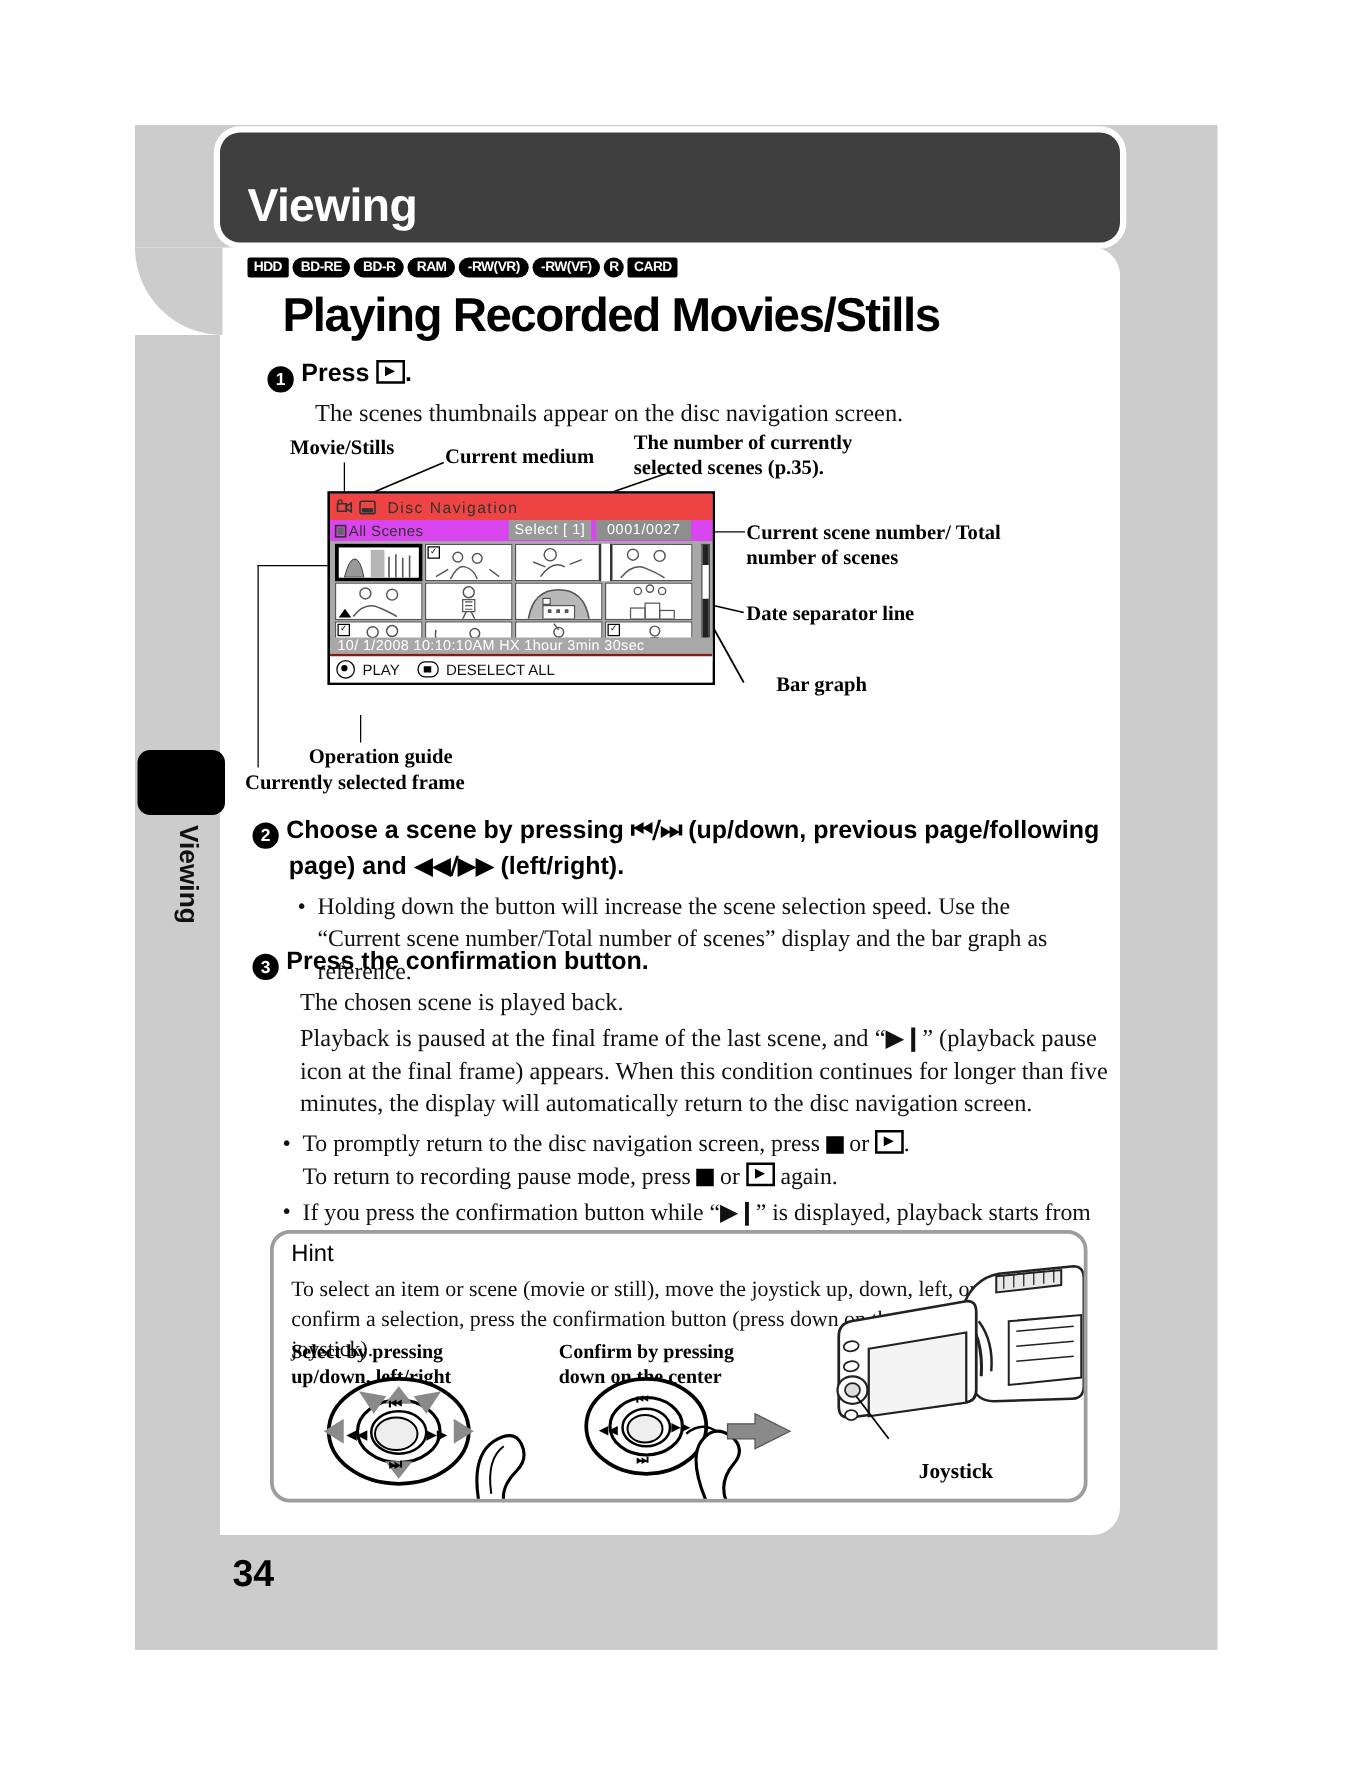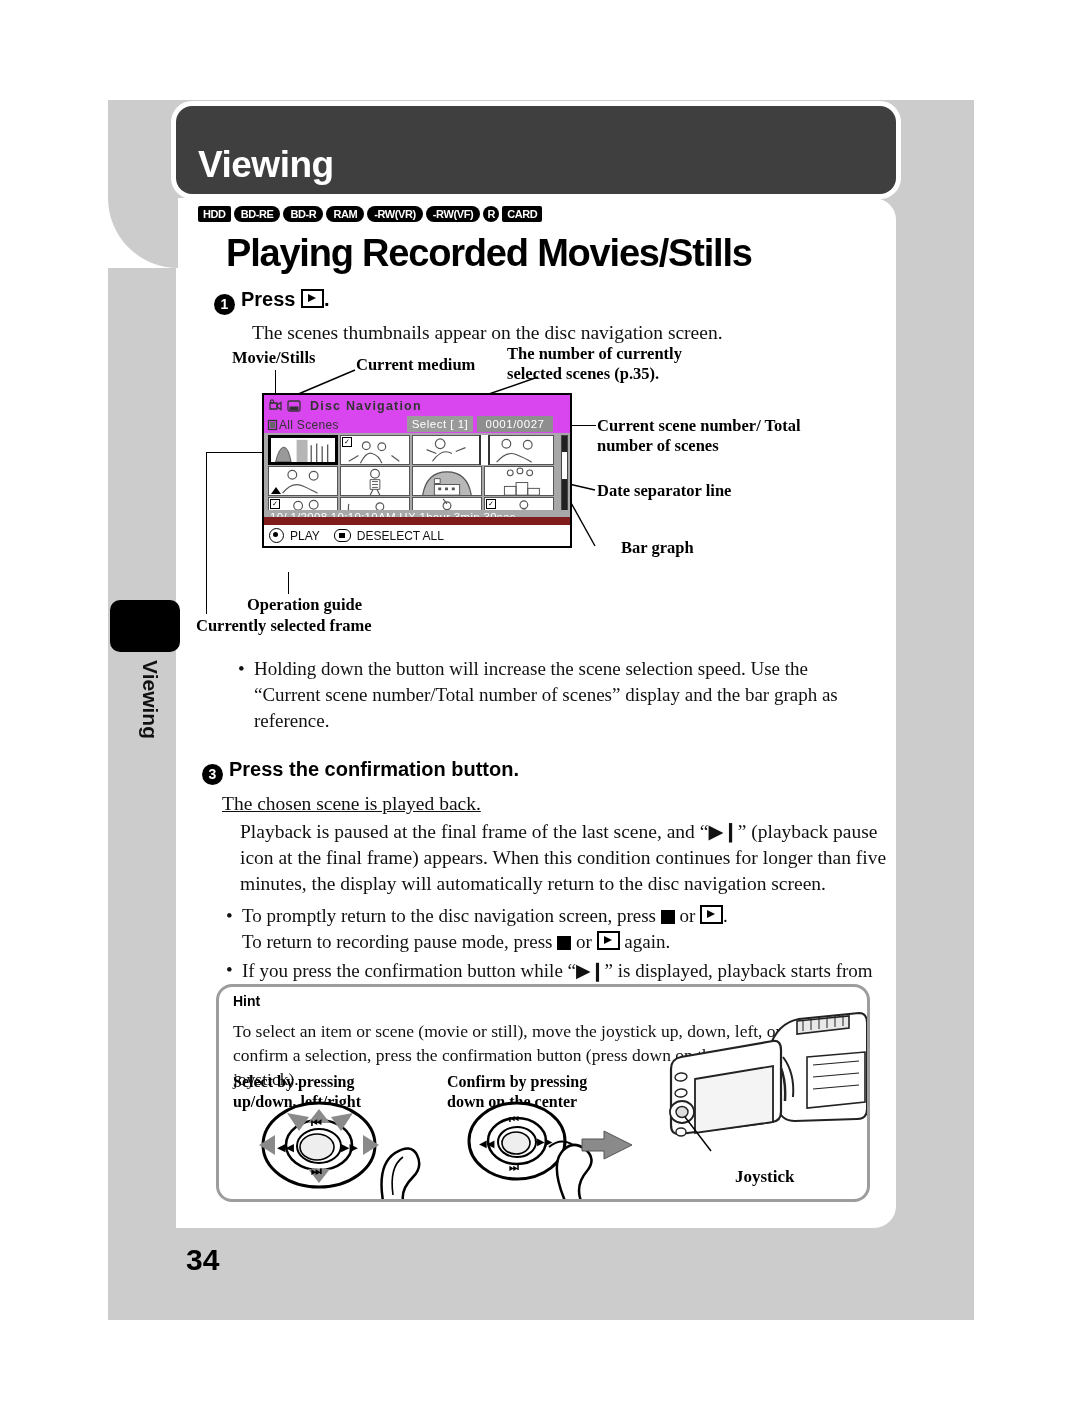--- a/index.html
+++ b/index.html
@@ -215,22 +215,21 @@
     background: #a8a8a8;
     border: 2px solid #000;
     box-sizing: border-box;
     font-family: "Liberation Sans", sans-serif;
   }
   .screen-topbar {
     position: relative;
     height: 21px;
     display: flex; align-items: center;
     padding-left: 4px;
-    background: #d946ef;
-    font-weight: bold;
+    background: #ef4444;
   }
   .scr-title {
     font-size: 12.5px; color: #333; margin-left: 8px;
     letter-spacing: 1.2px;
   }
   .screen-row2 {
     position: relative;
     height: 17px;
     display: flex; align-items: center;
     background: #d946ef;
@@ -332,21 +331,21 @@
     font-size: 11.5px;
     line-height: 15px;
     padding-left: 6px;
     letter-spacing: .3px;
     background: #a8a8a8;
   }
   .screen-guide {
     position: absolute; left: 0; right: 0; bottom: 0;
     height: 21px;
     background: #ffffff;
-    border-top: 8px solid #7f1d1d;
+    border-top: 2px solid #7f1d1d;
     display: flex; align-items: center;
     gap: 6px;
     padding-left: 5px;
     font-size: 12px;
     color: #111;
   }
   .guide-icon-circle {
     width: 13px; height: 13px; border-radius: 50%;
     border: 1.5px solid #000;
     position: relative; flex: none;
@@ -373,21 +372,21 @@
     width: 654px; height: 218px;
     background: #ffffff;
     border: 3px solid #9d9d9d;
     border-radius: 16px;
     box-sizing: border-box;
     overflow: hidden;
   }
   .hint-title {
     position: absolute; left: 14px; top: 6px;
     font-family: "Liberation Sans", sans-serif;
-    font-weight: bold; font-size: 14px; color: #000;
+    font-weight: normal; font-size: 19px; color: #000;
   }
   .hint-text {
     position: absolute; left: 14px; top: 32px; width: 620px;
     font-family: "Liberation Serif", serif;
     font-size: 17.5px; line-height: 24px; color: #111;
   }
   .hint-sub {
     position: absolute;
     font-family: "Liberation Serif", serif;
     font-weight: bold;
@@ -609,33 +608,41 @@
 
     <div class="screen-guide">
       <span class="guide-icon-circle"></span>
       <span>PLAY</span>
       <span class="guide-icon-rect" style="margin-left:8px;"></span>
       <span>DESELECT ALL</span>
     </div>
   </div>
 
   <div class="step" style="left:202px; top:650px; width:680px;">
+    <div class="step-title" style="line-height:27px;">
+      <span class="step-num">2</span><span>Choose a scene by pressing</span>
+      <span class="glyph">⏮/⏭</span>
+      <span>(up/down, previous page/following</span><br>
+      <span style="margin-left:29px;">page) and</span>
+      <span class="glyph">◀◀/▶▶</span>
+      <span>(left/right).</span>
+    </div>
     <div class="bullets" style="margin-left:36px; margin-top:6px; width:640px;">
       <div class="bullet-row">
         <span class="bullet-dot">•</span>
         <span>Holding down the button will increase the scene selection speed. Use the “Current scene number/Total number of scenes” display and the bar graph as reference.</span>
       </div>
     </div>
   </div>
 
   <div class="step" style="left:202px; top:758px; width:680px;">
     <div class="step-title">
       <span class="step-num">3</span><span>Press the confirmation button.</span>
     </div>
-    <div class="body-text" style="margin-left:20px; margin-top:6px; width:642px;text-decoration:underline;">The chosen scene is played back.</div>
+    <div class="body-text" style="margin-left:38px; margin-top:6px; width:642px;">The chosen scene is played back.</div>
     <div class="body-text" style="margin-left:38px; margin-top:2px; width:648px;">
       <span>Playback is paused at the final frame of the last scene, and “</span><span class="glyph">▶❙</span><span>” (playback pause icon at the final frame) appears. When this condition continues for longer than five minutes, the display will automatically return to the disc navigation screen.</span>
     </div>
     <div class="bullets" style="margin-left:24px; margin-top:6px; width:660px;">
       <div class="bullet-row">
         <span class="bullet-dot">•</span>
         <span>
           <span>To promptly return to the disc navigation screen, press</span>
           <span class="key-stop"></span>
           <span>or</span>

